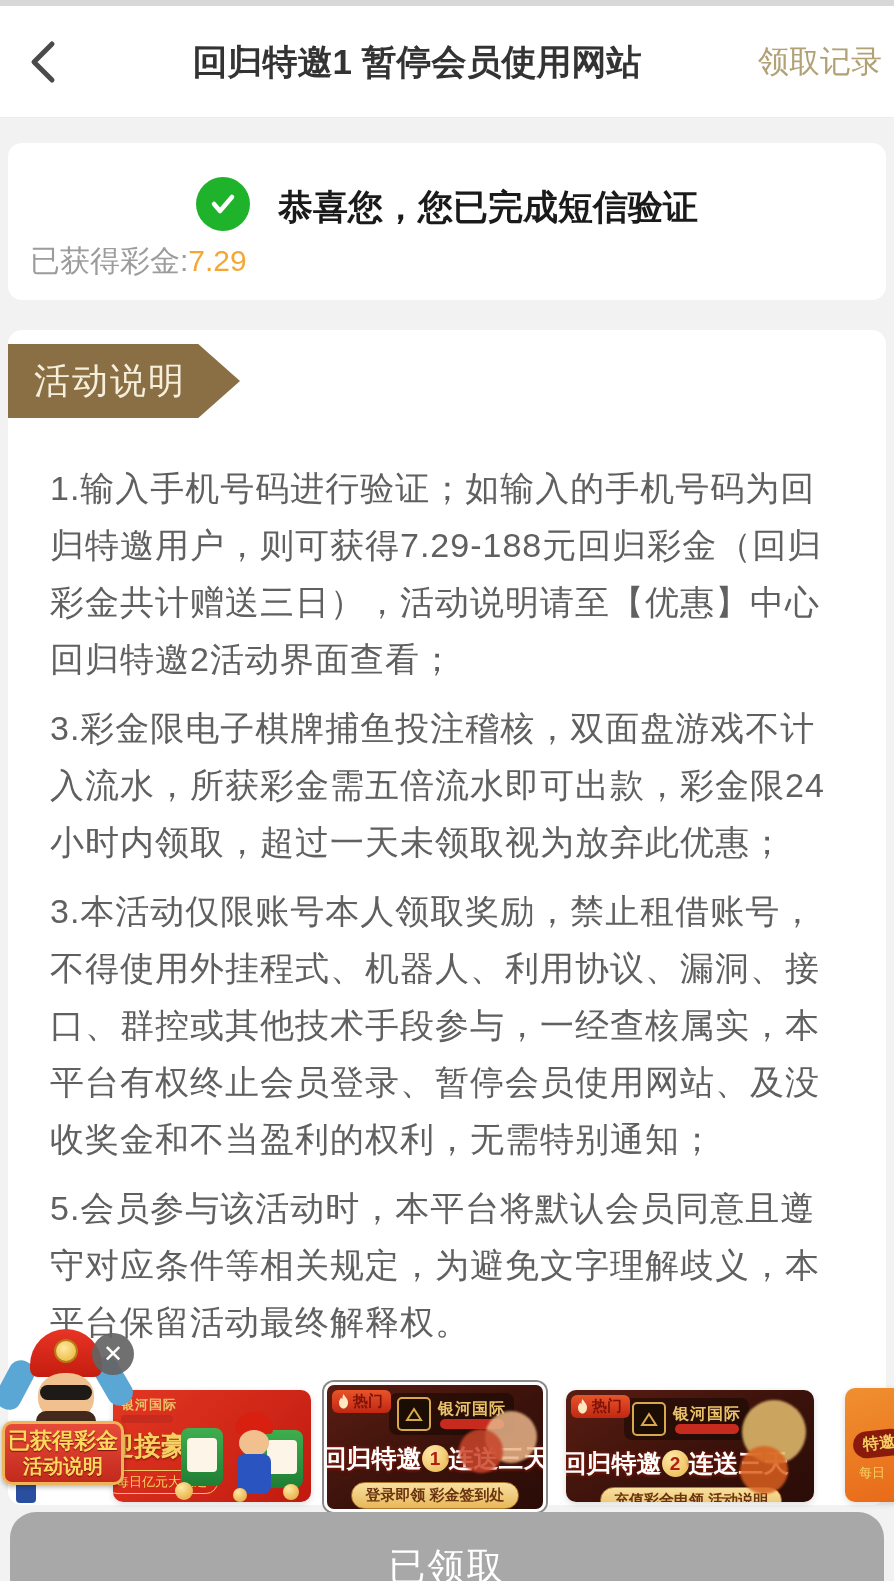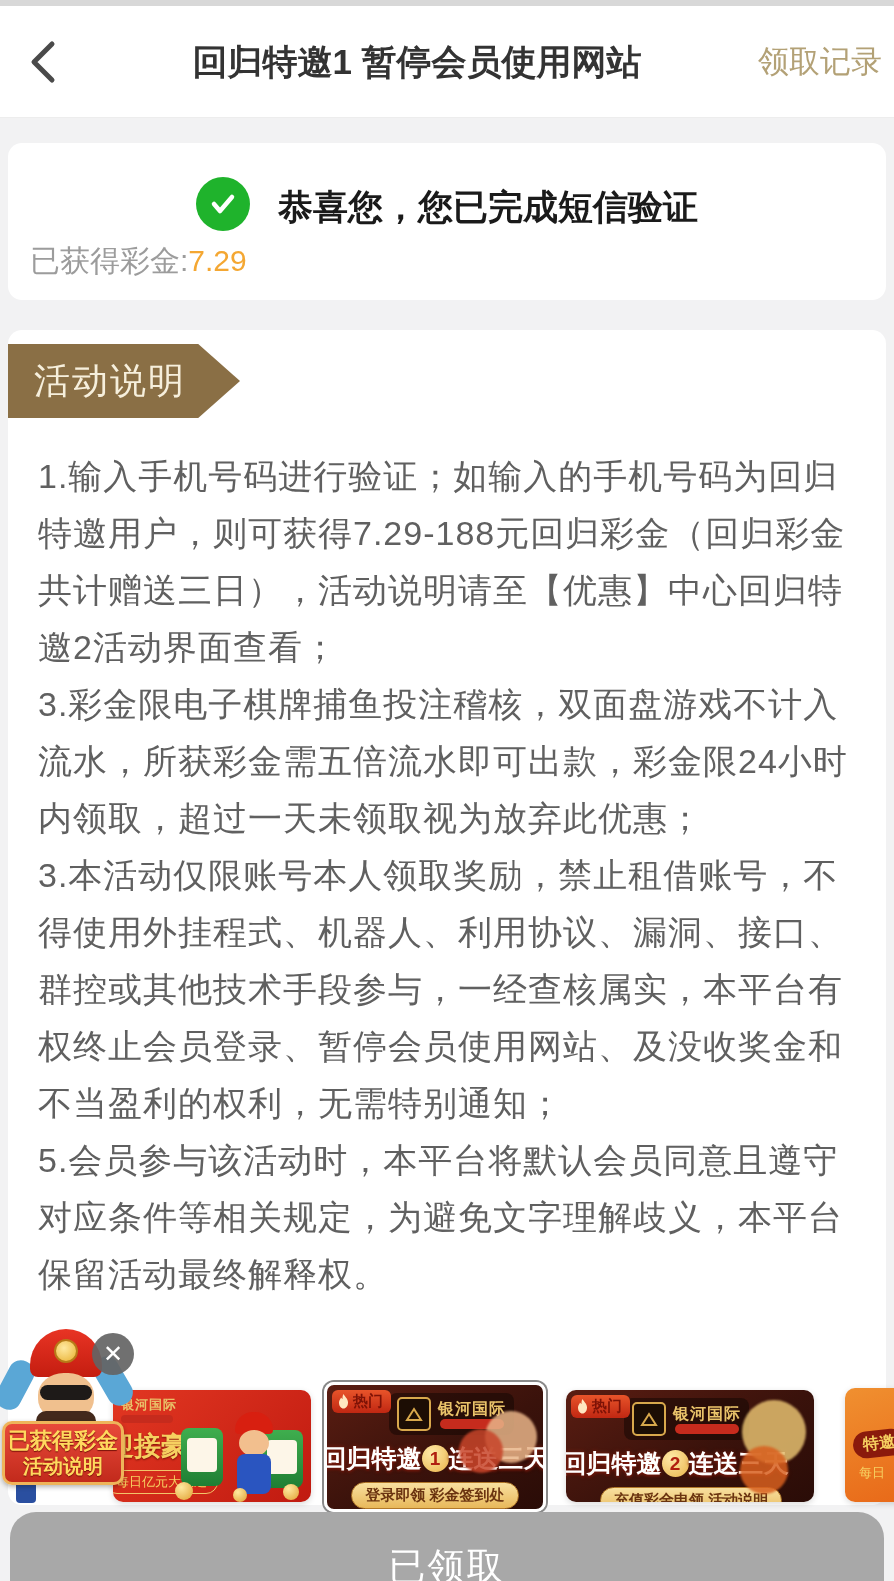--- a/index.html
+++ b/index.html
@@ -25,21 +25,21 @@
   .check-circle{width:54px;height:54px;border-radius:50%;background:#1fb32c;display:flex;align-items:center;justify-content:center;margin-right:28px;flex:0 0 auto;}
   .success-msg{font-size:35px;font-weight:700;color:#1a1a1a;}
   .bonus-line{position:absolute;left:22px;bottom:18px;font-size:30px;color:#9c9c9c;text-align:right;}
   .bonus-value{color:#f4a732;}
   
   .rules-card{margin-top:30px;height:1175px;position:relative;overflow:hidden;}
   .ribbon{margin-top:14px;width:232px;height:74px;line-height:74px;background:#8a6f45;
     color:#f6efdc;font-size:36px;letter-spacing:2px;padding-left:26px;box-sizing:border-box;
     clip-path:polygon(0 0,82% 0,100% 50%,82% 100%,0 100%);}
   .rules-text{padding:30px 30px 0 30px;}
-  .rules-text p{margin:0;font-size:34px;line-height:57px;color:#606060;letter-spacing:1px;}
+  .rules-text p{margin:12px;font-size:34px;line-height:57px;color:#606060;letter-spacing:1px;}
   
   .banner{position:absolute;border-radius:10px;overflow:hidden;z-index:2;box-shadow:0 2px 6px rgba(0,0,0,.15);}
   .banner-dark{background:linear-gradient(150deg,#5a1d12 0%,#3a120b 55%,#2a0c07 100%);}
   .hot-badge{position:absolute;top:5px;left:5px;display:flex;align-items:center;gap:3px;
     background:linear-gradient(180deg,#e8542a,#c02712);border-radius:6px;padding:2px 8px 2px 5px;
     color:#7d1206;font-size:15px;font-weight:700;}
   .logo-row{display:flex;align-items:center;justify-content:center;gap:7px;margin:8px 0 0 62px;
     background:rgba(20,8,3,.55);border-radius:8px;padding:4px 8px;width:max-content;}
   .logo-sq{width:30px;height:30px;border:2px solid #d8a84c;border-radius:5px;background:#1c0d04;
     display:flex;align-items:center;justify-content:center;flex:0 0 auto;}

